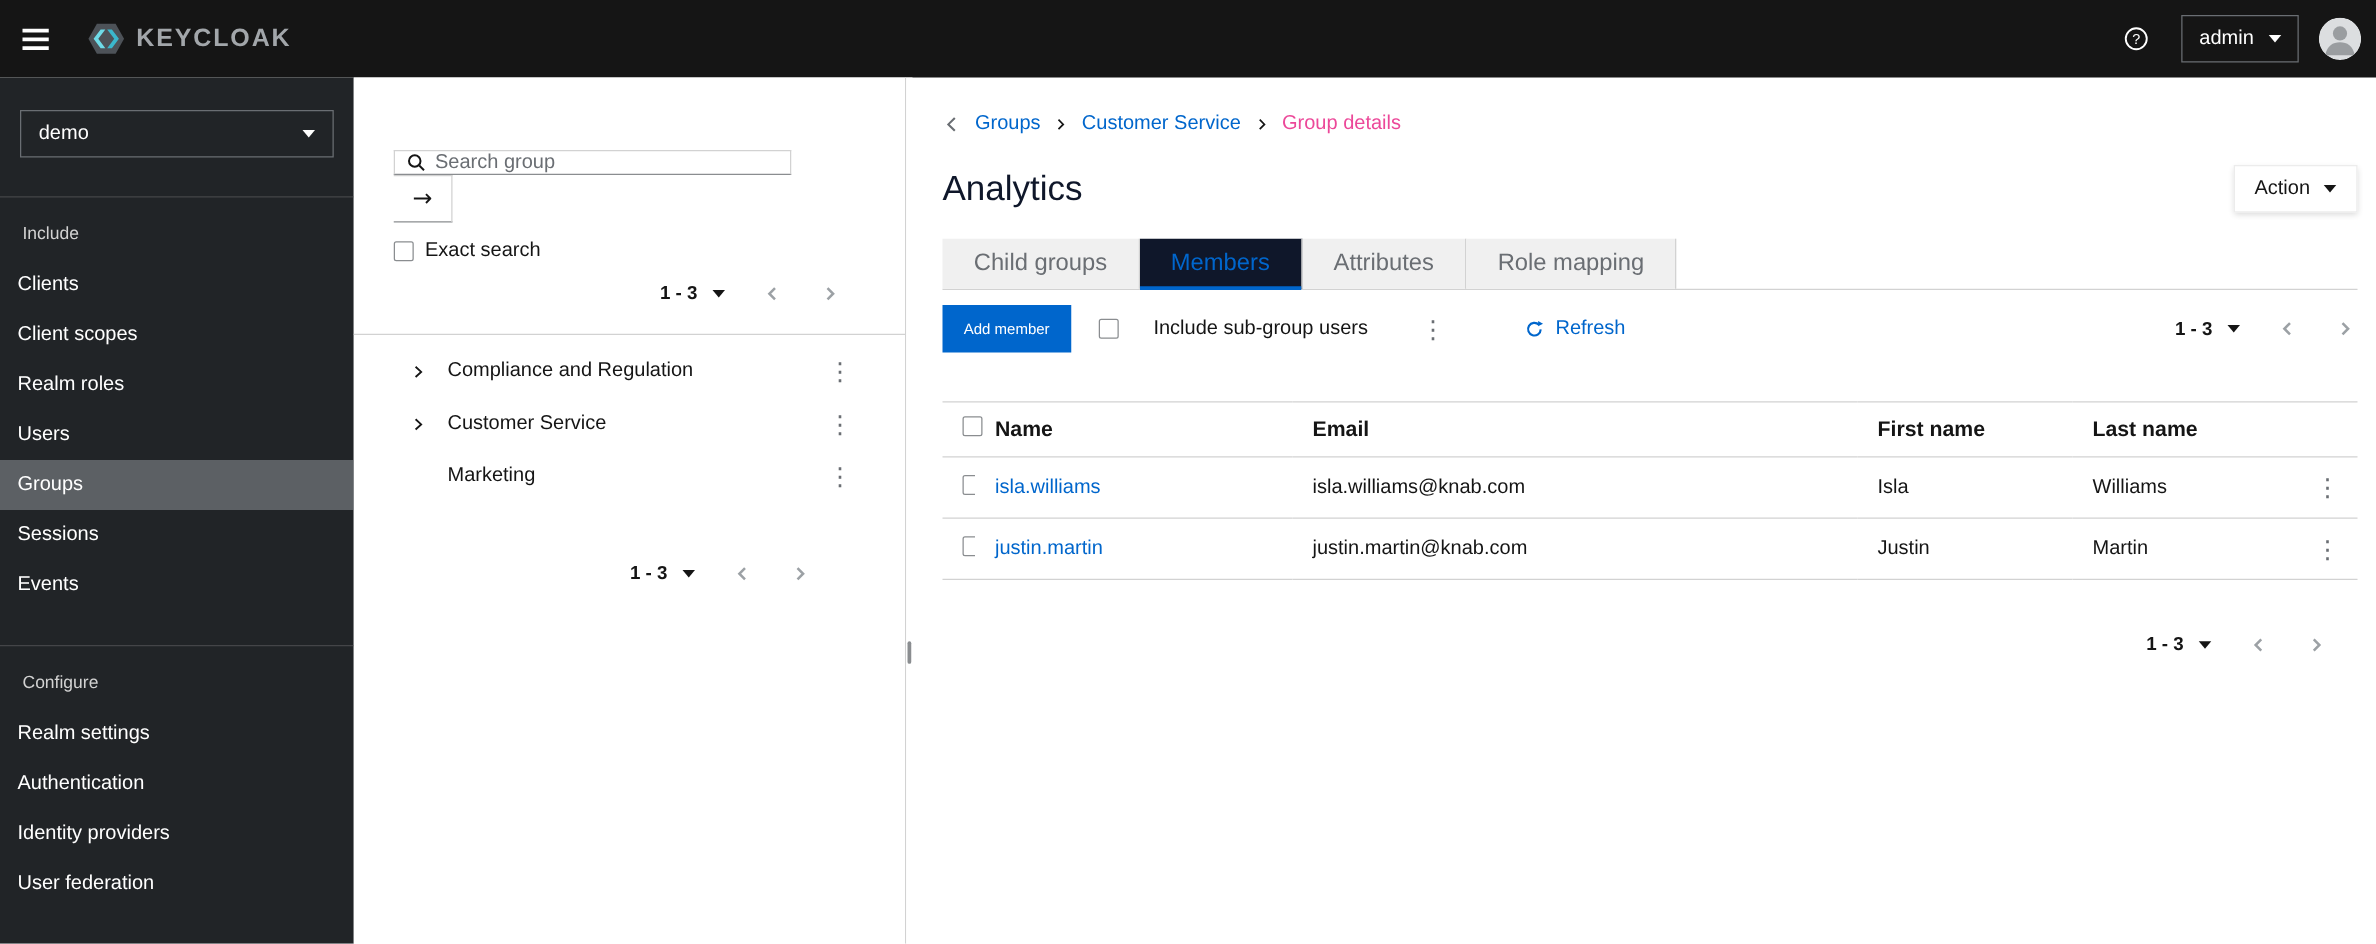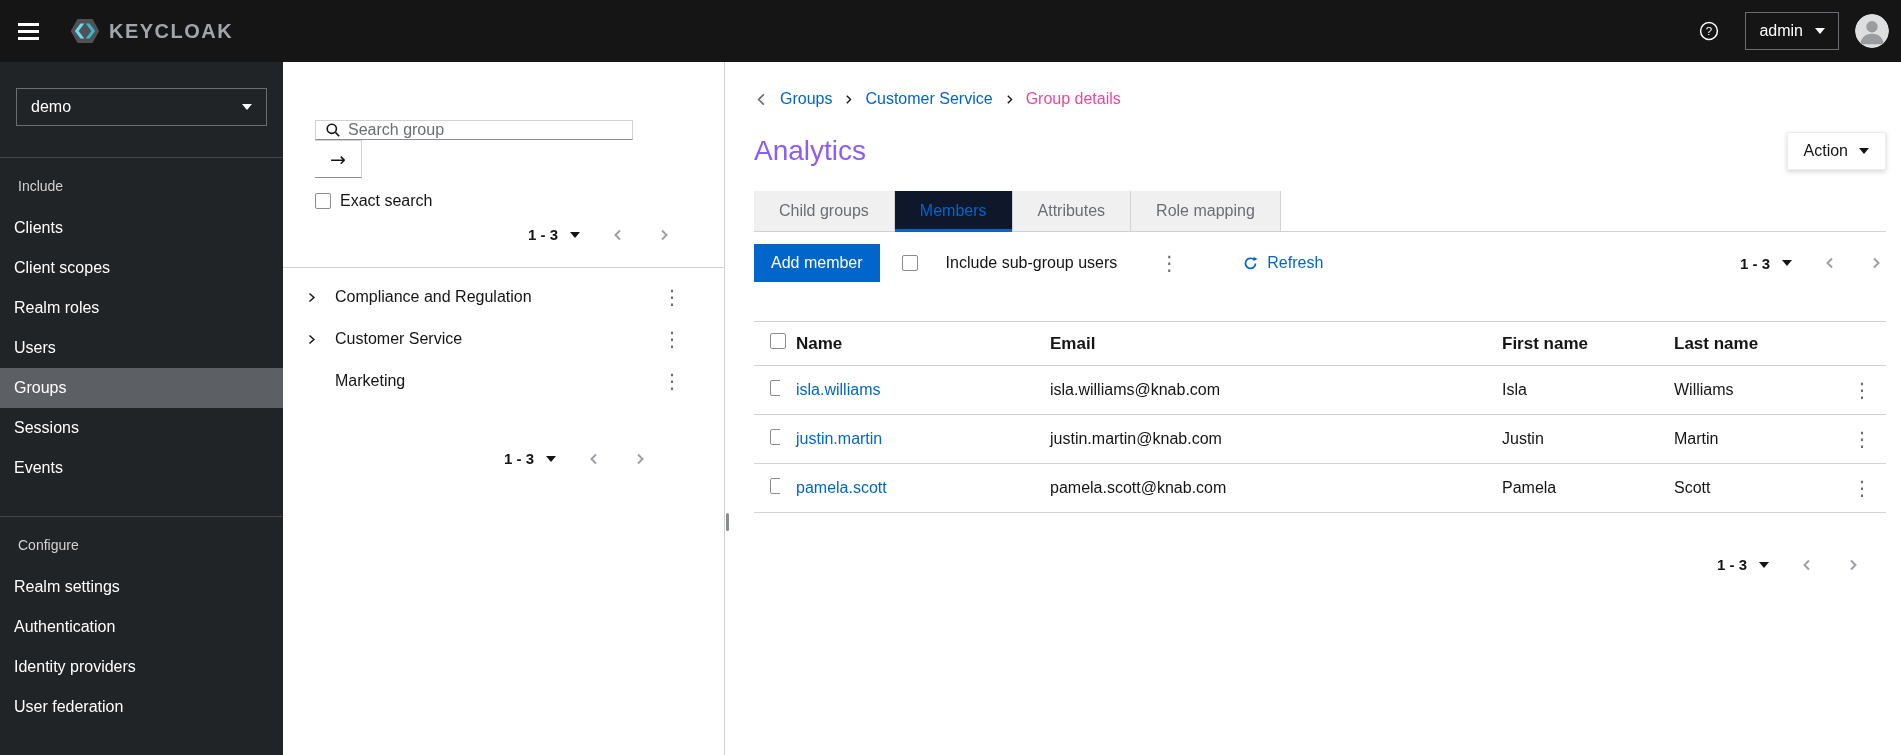--- a/index.html
+++ b/index.html
@@ -49,48 +49,48 @@
   .pag-toggle { display:flex; align-items:center; gap:12px; background:none; border:none; font-size:15px; cursor:pointer; color:#151515; padding:4px; }
   .pag-range { font-weight:bold; }
   .pag-nav { display:flex; align-items:center; margin-left:24px; gap:26px; }
   .pag-btn { background:none; border:none; cursor:pointer; display:flex; padding:2px; }
 
   .pagination.panel-top { margin:12px 50px 0 0; }
   .pagination.panel-bottom { margin:44px 74px 0 0; }
   .panel-hr { border:none; border-top:1px solid #d2d2d2; margin-top:20px; }
 
   .tree { margin-top:8px; list-style:none; }
-  .tree-row { height:42px; display:flex; align-items:center; padding:0 38px 0 18px; }
+  .tree-row { height:42px; display:flex; align-items:center; padding:0 38px 0 41px; }
   .tree-toggle { width:20px; display:flex; justify-content:center; background:none; border:none; cursor:pointer; padding:0; }
   .tree-spacer { width:20px; }
   .tree-label { margin-left:14px; font-size:16px; flex:1; cursor:pointer; }
   .kebab { background:none; border:none; color:#6a6e73; font-size:20px; cursor:pointer; font-family:"DejaVu Sans", sans-serif; line-height:1; padding:2px 4px; }
 
   
   .drag-divider { width:5px; flex-shrink:0; position:relative; cursor:col-resize; background:#fff; }
   .drag-handle { position:absolute; top:451px; left:1px; width:3px; height:18px; background:#8a8d90; border-radius:2px; }
 
   
   .main { flex:1; padding:0 15px 0 24px; min-width:0; }
   .breadcrumb { margin-top:28px; display:flex; align-items:center; gap:11px; font-size:16px; }
   .breadcrumb .crumb-link { color:#0066cc; text-decoration:none; cursor:pointer; }
   .crumb-current { color:#ec4899; }
   .back-btn { background:none; border:none; cursor:pointer; display:flex; padding:0; }
 
   .title-row { margin-top:24px; display:flex; align-items:center; justify-content:space-between; }
-  h1.page-title { font-size:28px; font-weight:500; color:#8b5cf6; }
+  h1.page-title { font-size:28px; font-weight:500; color:#0f172a; }
   .action-btn { height:38px; padding:0 16px; background:#fff; border:1px solid #ececec; box-shadow:0 2px 5px rgba(3,3,3,0.16); font-size:16px; display:flex; align-items:center; gap:11px; cursor:pointer; color:#151515; }
 
   .tabs { margin-top:21px; display:flex; border-bottom:1px solid #d2d2d2; }
-  .tab { height:40px; padding:0 25px; display:flex; align-items:center; background:#f0f0f0; color:#6a6e73; font-size:16px; border:none; border-right:1px solid #d2d2d2; cursor:pointer; position:relative; }
+  .tab { height:40px; padding:0 25px; display:flex; align-items:center; background:#f0f0f0; color:#6a6e73; font-size:19px; border:none; border-right:1px solid #d2d2d2; cursor:pointer; position:relative; }
   .tab.active { background:#0f172a; color:#0066cc; border-right:1px solid #d2d2d2; }
   .tab.active::after { content:""; position:absolute; left:0; right:0; bottom:-1px; height:3px; background:#0066cc; }
 
   .toolbar { margin-top:9px; height:44px; display:flex; align-items:center; }
-  .btn-primary { height:38px; padding:0 17px; background:#0066cc; color:#fff; border:none; font-size:16px; cursor:pointer; }
+  .btn-primary { height:38px; padding:0 17px; background:#0066cc; color:#fff; border:none; font-size:12px; cursor:pointer; }
   .include-subgroups { margin-left:22px; display:flex; align-items:center; gap:28px; font-size:16px; cursor:pointer; }
   .toolbar-kebab { margin-left:38px; }
   .refresh-btn { margin-left:60px; display:flex; align-items:center; gap:9px; color:#0066cc; font-size:16px; cursor:pointer; background:none; border:none; }
   .toolbar .pagination { margin-left:auto; }
 
   table.members { width:100%; border-collapse:collapse; margin-top:36px; table-layout:fixed; }
   table.members thead th { text-align:left; font-size:17px; font-weight:bold; padding:11px 16px; border-top:1px solid #d2d2d2; border-bottom:1px solid #d2d2d2; color:#151515; }
   table.members tbody td { font-size:16px; padding:12px 16px; border-bottom:1px solid #d2d2d2; overflow:hidden; white-space:nowrap; }
   th.check-cell, td.check-cell { padding:11px 0 11px 8px; }
   th.kebab-cell, td.kebab-cell { text-align:right; padding-right:16px; }
@@ -364,28 +364,20 @@
           <td class="kebab-cell"><button class="kebab">⋮</button></td>
         </tr>
         <tr>
           <td class="check-cell"><input type="checkbox" style=""></td>
           <td><a class="cell-link">justin.martin</a></td>
           <td>justin.martin@knab.com</td>
           <td>Justin</td>
           <td>Martin</td>
           <td class="kebab-cell"><button class="kebab">⋮</button></td>
         </tr>
-        <tr>
-          <td class="check-cell"><input type="checkbox" style=""></td>
-          <td><a class="cell-link">pamela.scott</a></td>
-          <td>pamela.scott@knab.com</td>
-          <td>Pamela</td>
-          <td>Scott</td>
-          <td class="kebab-cell"><button class="kebab">⋮</button></td>
-        </tr>
       </tbody>
     </table>
 
     <div class="pagination main-bottom">
       <button class="pag-toggle">
         <span class="pag-range">1 - 3</span>
         <span class="caret dark"></span>
       </button>
       <span class="pag-nav">
         <button class="pag-btn">

